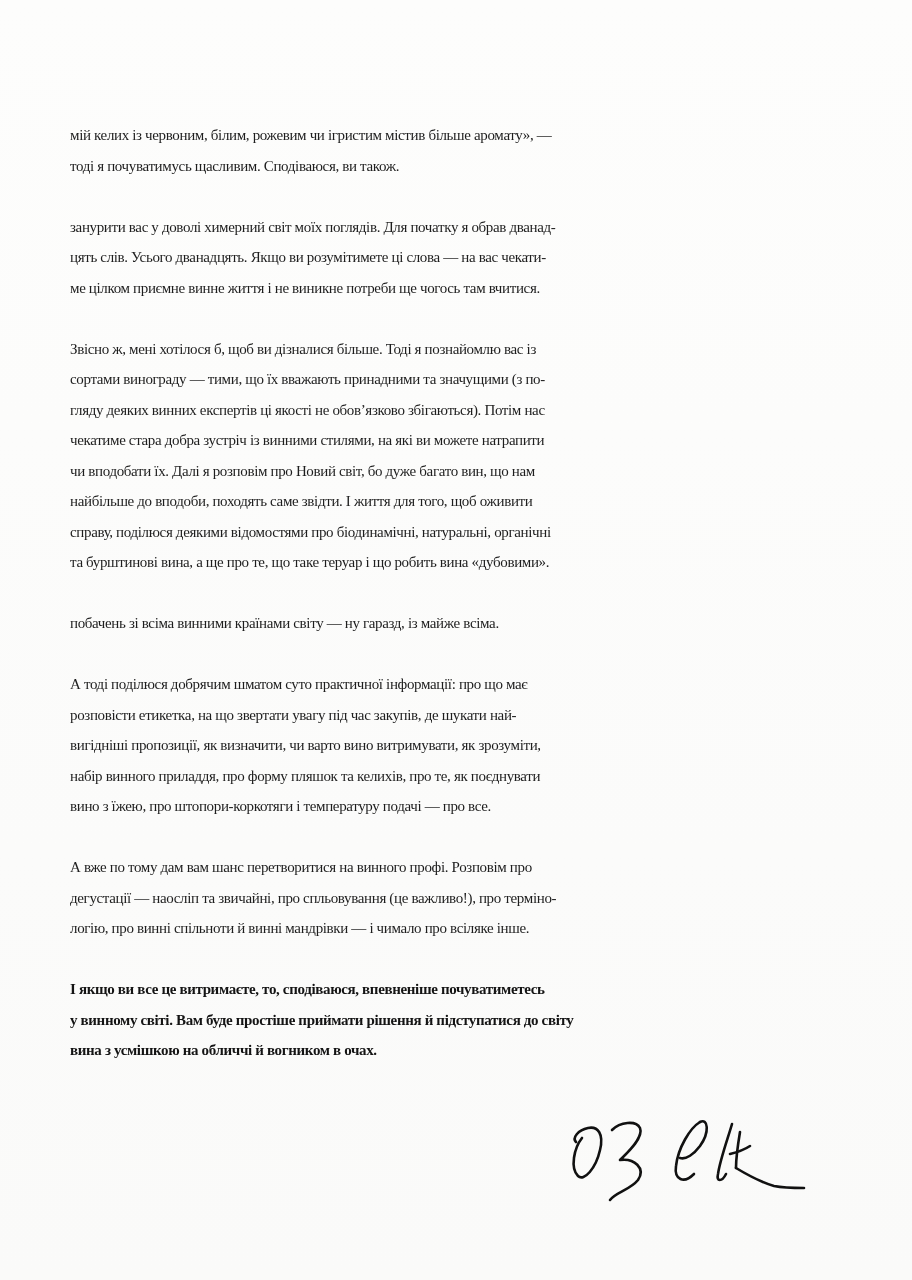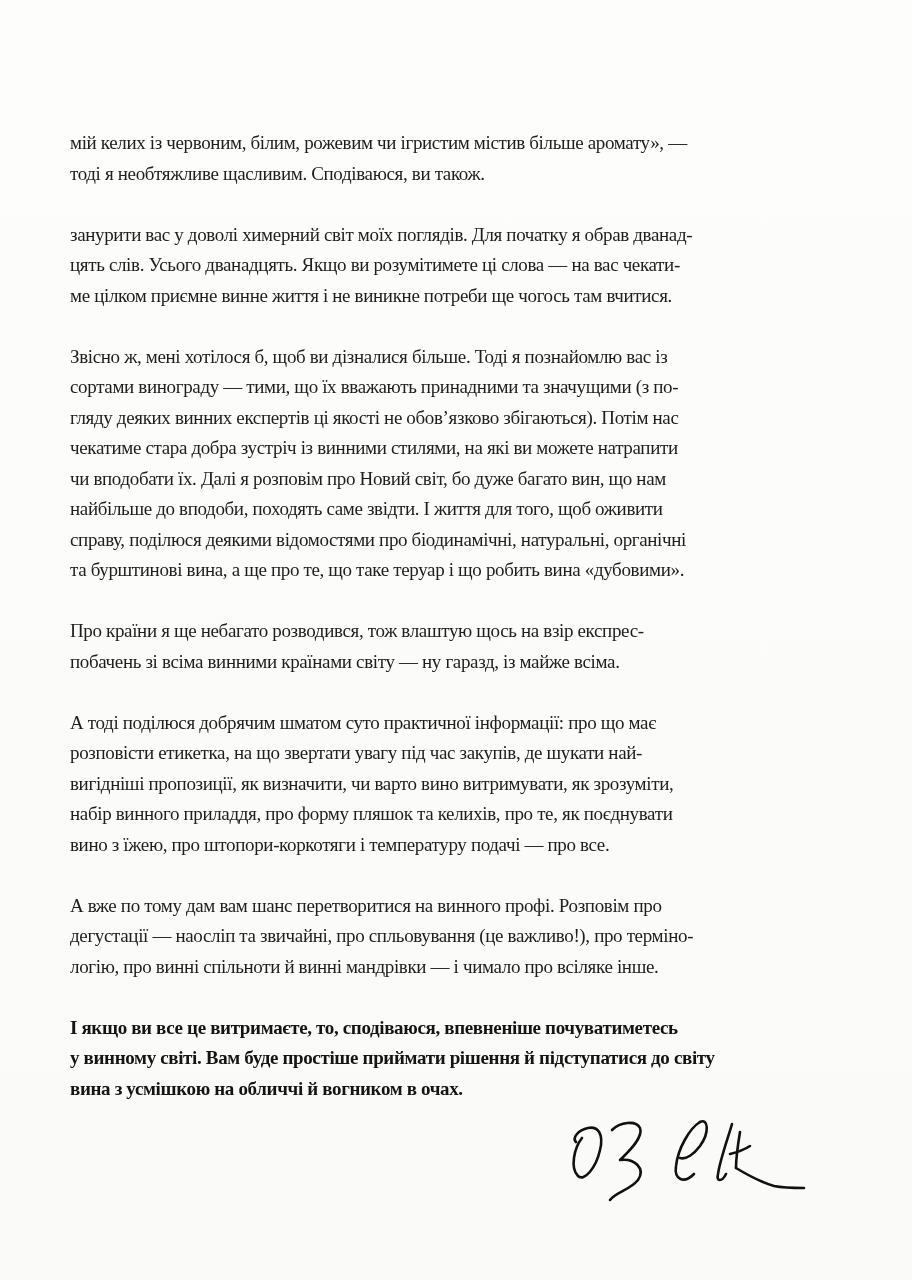--- a/index.html
+++ b/index.html
@@ -9,24 +9,24 @@
       overflow: hidden;
       position: relative;
     }
     .page {
       position: absolute; left: 0; top: 0; width: 912px; height: 1280px;
       background: linear-gradient(180deg, #fdfdfc 0%, #fafaf9 100%);
     }
     .text {
       position: absolute;
       left: 70px;
-      top: 128px;
+      top: 120px;
       width: 720px;
       font-family: "Liberation Serif", "DejaVu Serif", serif;
-      font-size: 19px;
+      font-size: 15px;
       line-height: 30.5px;
       color: #1e1e1e;
       letter-spacing: -0.35px;
     }
     .para { margin: 0 0 30.5px 0; }
     .para .ln { display: block; white-space: nowrap; }
     .para.final .ln { font-weight: bold; color: #141414; }
     .signature {
       position: absolute;
       left: 560px;
@@ -36,42 +36,41 @@
     }
   </style>
 </head>
 <body>
 
 <div class="page">
   <div class="text">
 
     <p class="para">
       <span class="ln">мій келих із червоним, білим, рожевим чи ігристим містив більше аромату», —</span>
-      <span class="ln">тоді я необтяжливе щасливим. Сподіваюся, ви також.</span>
+      <span class="ln">тоді я почуватимусь щасливим. Сподіваюся, ви також.</span>
     </p>
 
     <p class="para">
       <span class="ln">занурити вас у доволі химерний світ моїх поглядів. Для початку я обрав дванад-</span>
       <span class="ln">цять слів. Усього дванадцять. Якщо ви розумітимете ці слова — на вас чекати-</span>
       <span class="ln">ме цілком приємне винне життя і не виникне потреби ще чогось там вчитися.</span>
     </p>
 
     <p class="para">
       <span class="ln">Звісно ж, мені хотілося б, щоб ви дізналися більше. Тоді я познайомлю вас із</span>
       <span class="ln">сортами винограду — тими, що їх вважають принадними та значущими (з по-</span>
       <span class="ln">гляду деяких винних експертів ці якості не обов’язково збігаються). Потім нас</span>
       <span class="ln">чекатиме стара добра зустріч із винними стилями, на які ви можете натрапити</span>
       <span class="ln">чи вподобати їх. Далі я розповім про Новий світ, бо дуже багато вин, що нам</span>
       <span class="ln">найбільше до вподоби, походять саме звідти. І життя для того, щоб оживити</span>
       <span class="ln">справу, поділюся деякими відомостями про біодинамічні, натуральні, органічні</span>
       <span class="ln">та бурштинові вина, а ще про те, що таке теруар і що робить вина «дубовими».</span>
     </p>
 
     <p class="para">
-      <span class="ln">Про країни я ще небагато розводився, тож влаштую щось на взір експрес-</span>
       <span class="ln">побачень зі всіма винними країнами світу — ну гаразд, із майже всіма.</span>
     </p>
 
     <p class="para">
       <span class="ln">А тоді поділюся добрячим шматом суто практичної інформації: про що має</span>
       <span class="ln">розповісти етикетка, на що звертати увагу під час закупів, де шукати най-</span>
       <span class="ln">вигідніші пропозиції, як визначити, чи варто вино витримувати, як зрозуміти,</span>
       <span class="ln">набір винного приладдя, про форму пляшок та келихів, про те, як поєднувати</span>
       <span class="ln">вино з їжею, про штопори-коркотяги і температуру подачі — про все.</span>
     </p>

